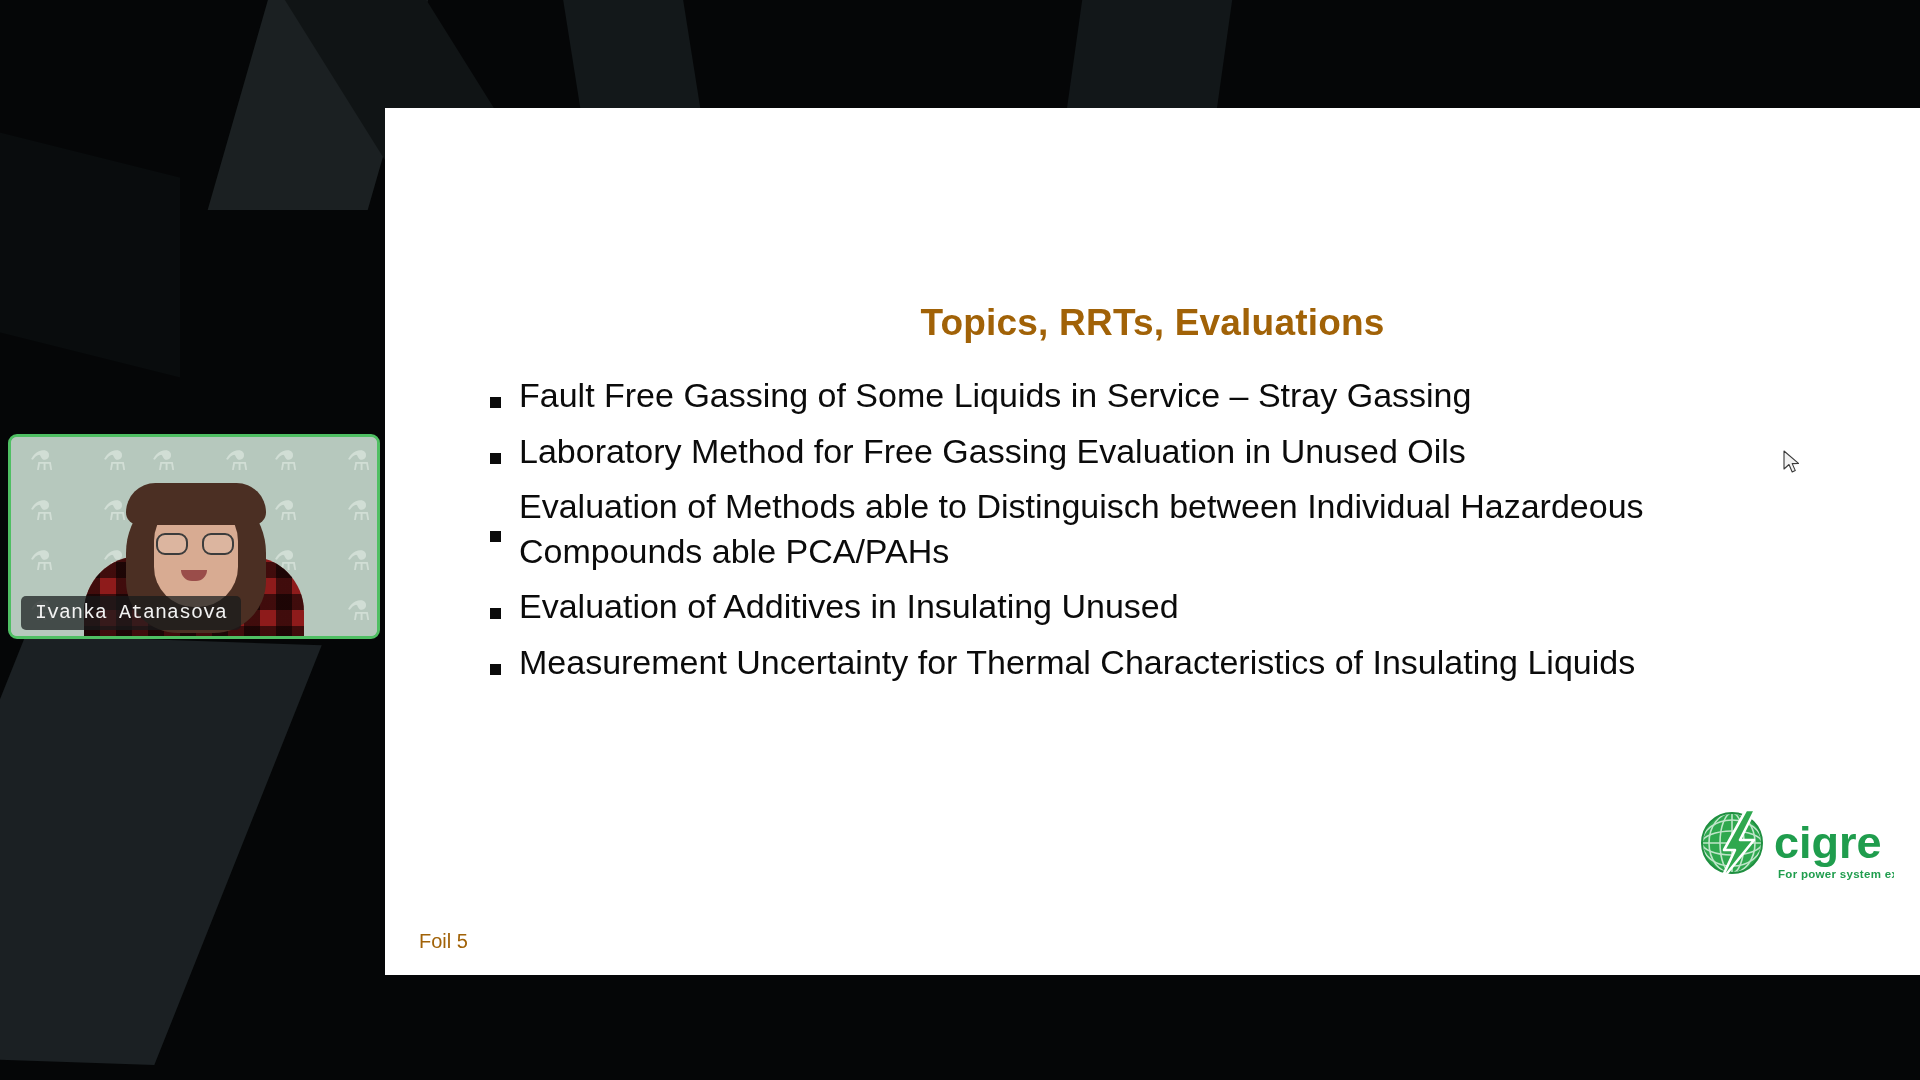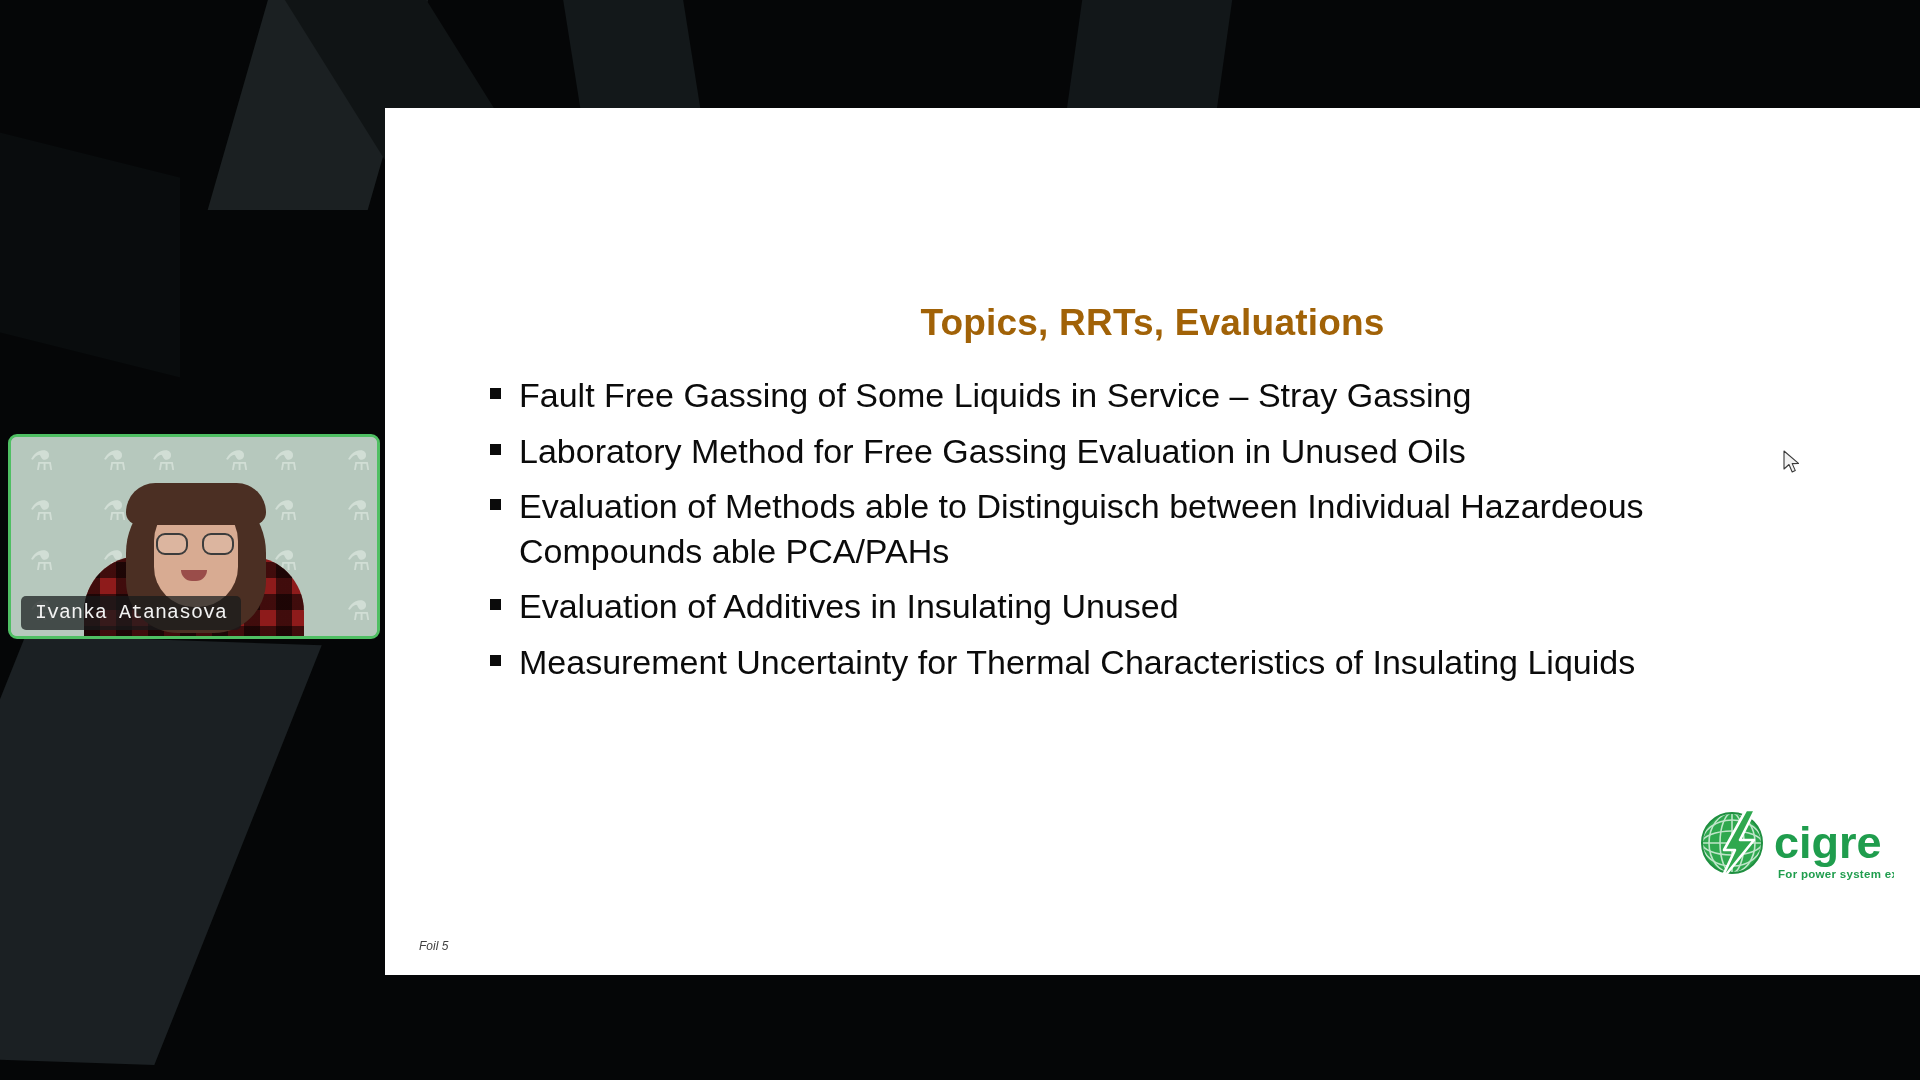--- a/index.html
+++ b/index.html
@@ -21,33 +21,33 @@
 
   #slide-title{
     position:absolute;left:0;right:0;top:186px;text-align:center;
     font-size:37px;font-weight:bold;color:#a16207;letter-spacing:.2px;
     font-family:"Liberation Sans",sans-serif;
     margin-top:8px;
   }
 
   #bullets{position:absolute;left:105px;top:265px;width:1290px;}
   .bullet{
-    position:relative;display:flex;align-items:flex-start;
+    position:relative;display:flex;align-items:center;
     color:#0b0b0b;font-size:34px;line-height:1.31;
     margin-bottom:11px;font-family:"Liberation Sans",sans-serif;
   }
   .bullet .marker{
     flex:0 0 auto;width:11px;height:11px;background:#0b0b0b;
     margin-right:18px;margin-top:15px;
   }
   .bullet .btext{flex:1 1 auto;}
 
   #foil{
     position:absolute;left:34px;bottom:22px;
-    font-size:12px;color:#404040;font-family:"Liberation Sans",sans-serif;font-style:italic;
+    font-size:20px;color:#a16207;font-family:"Liberation Sans",sans-serif;
   }
 
   
   #logo{position:absolute;right:26px;bottom:81px;width:200px;height:88px;}
   #logo svg{display:block;width:200px;height:88px;}
 
   
   #video-tile{
     position:absolute;left:8px;top:434px;width:372px;height:205px;
     border:3px solid #4fbf63;border-radius:9px;overflow:hidden;background:#b3c6bb;

